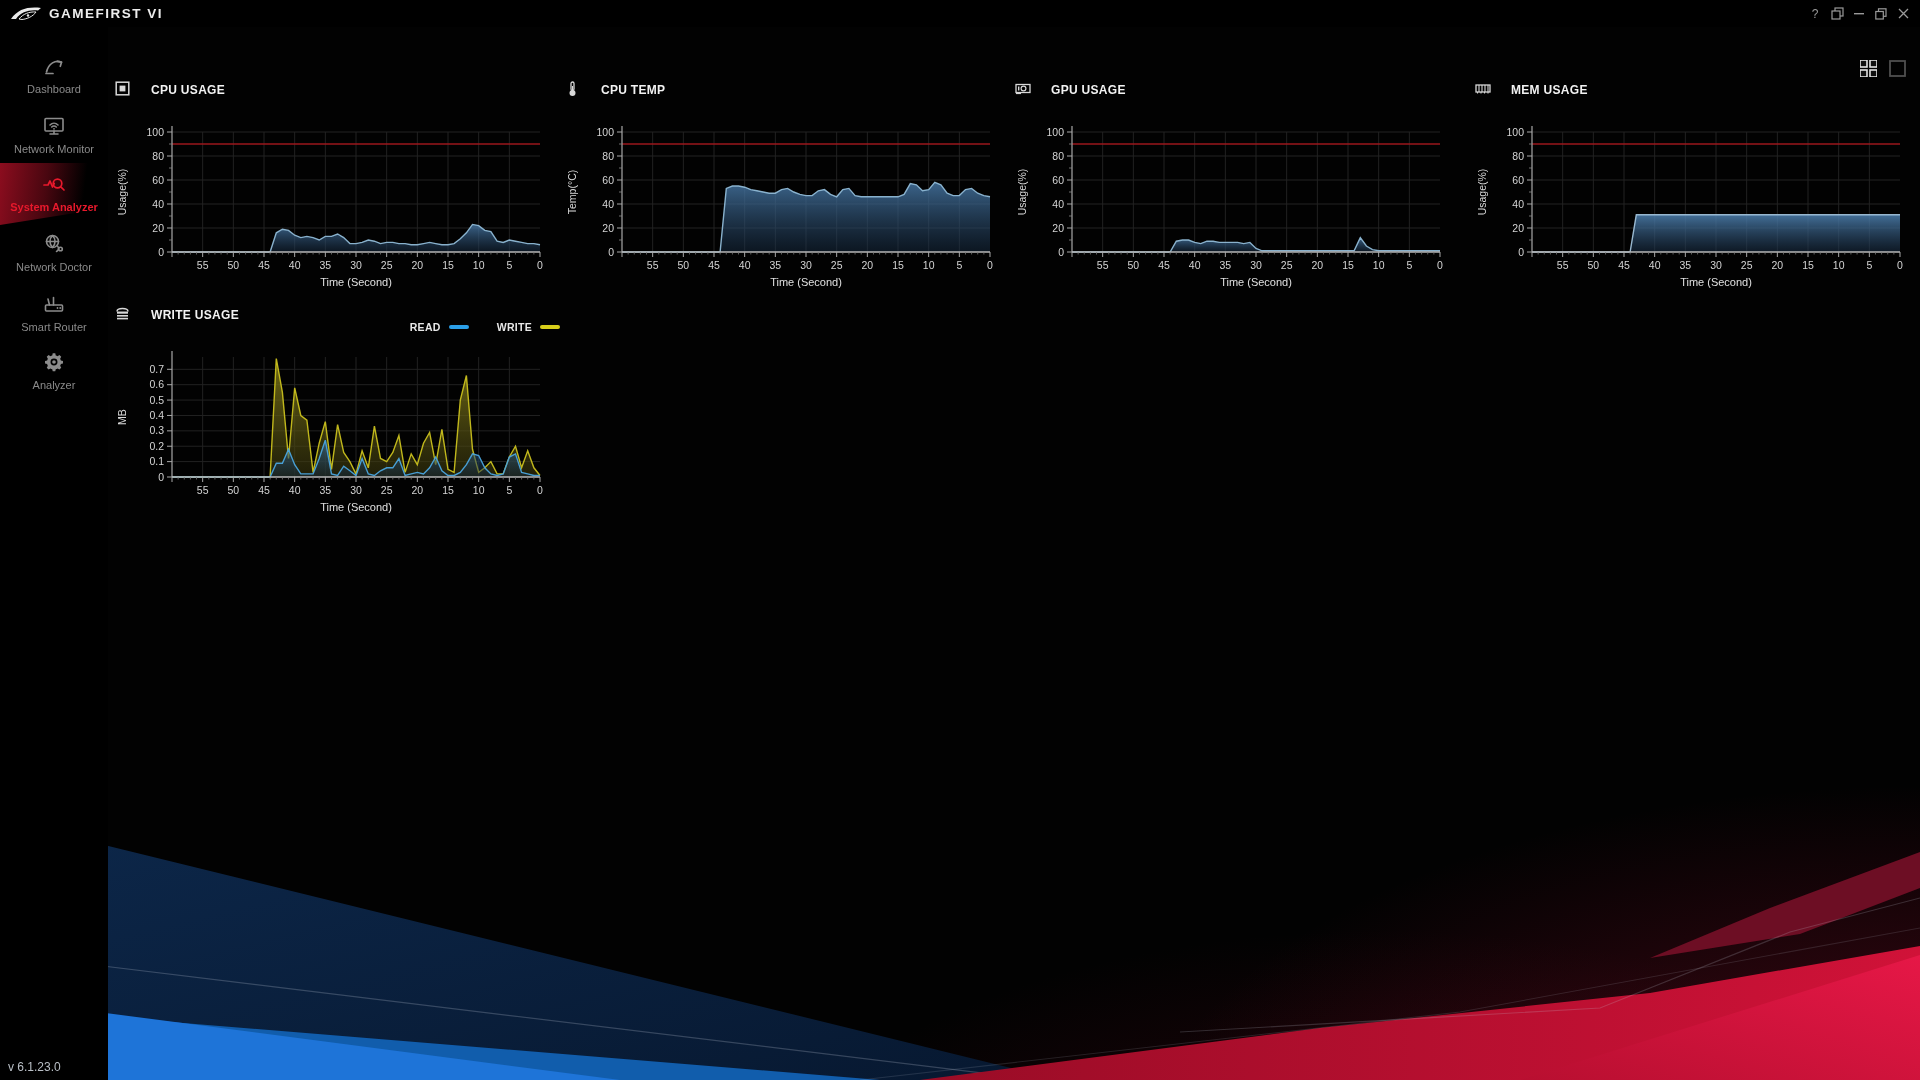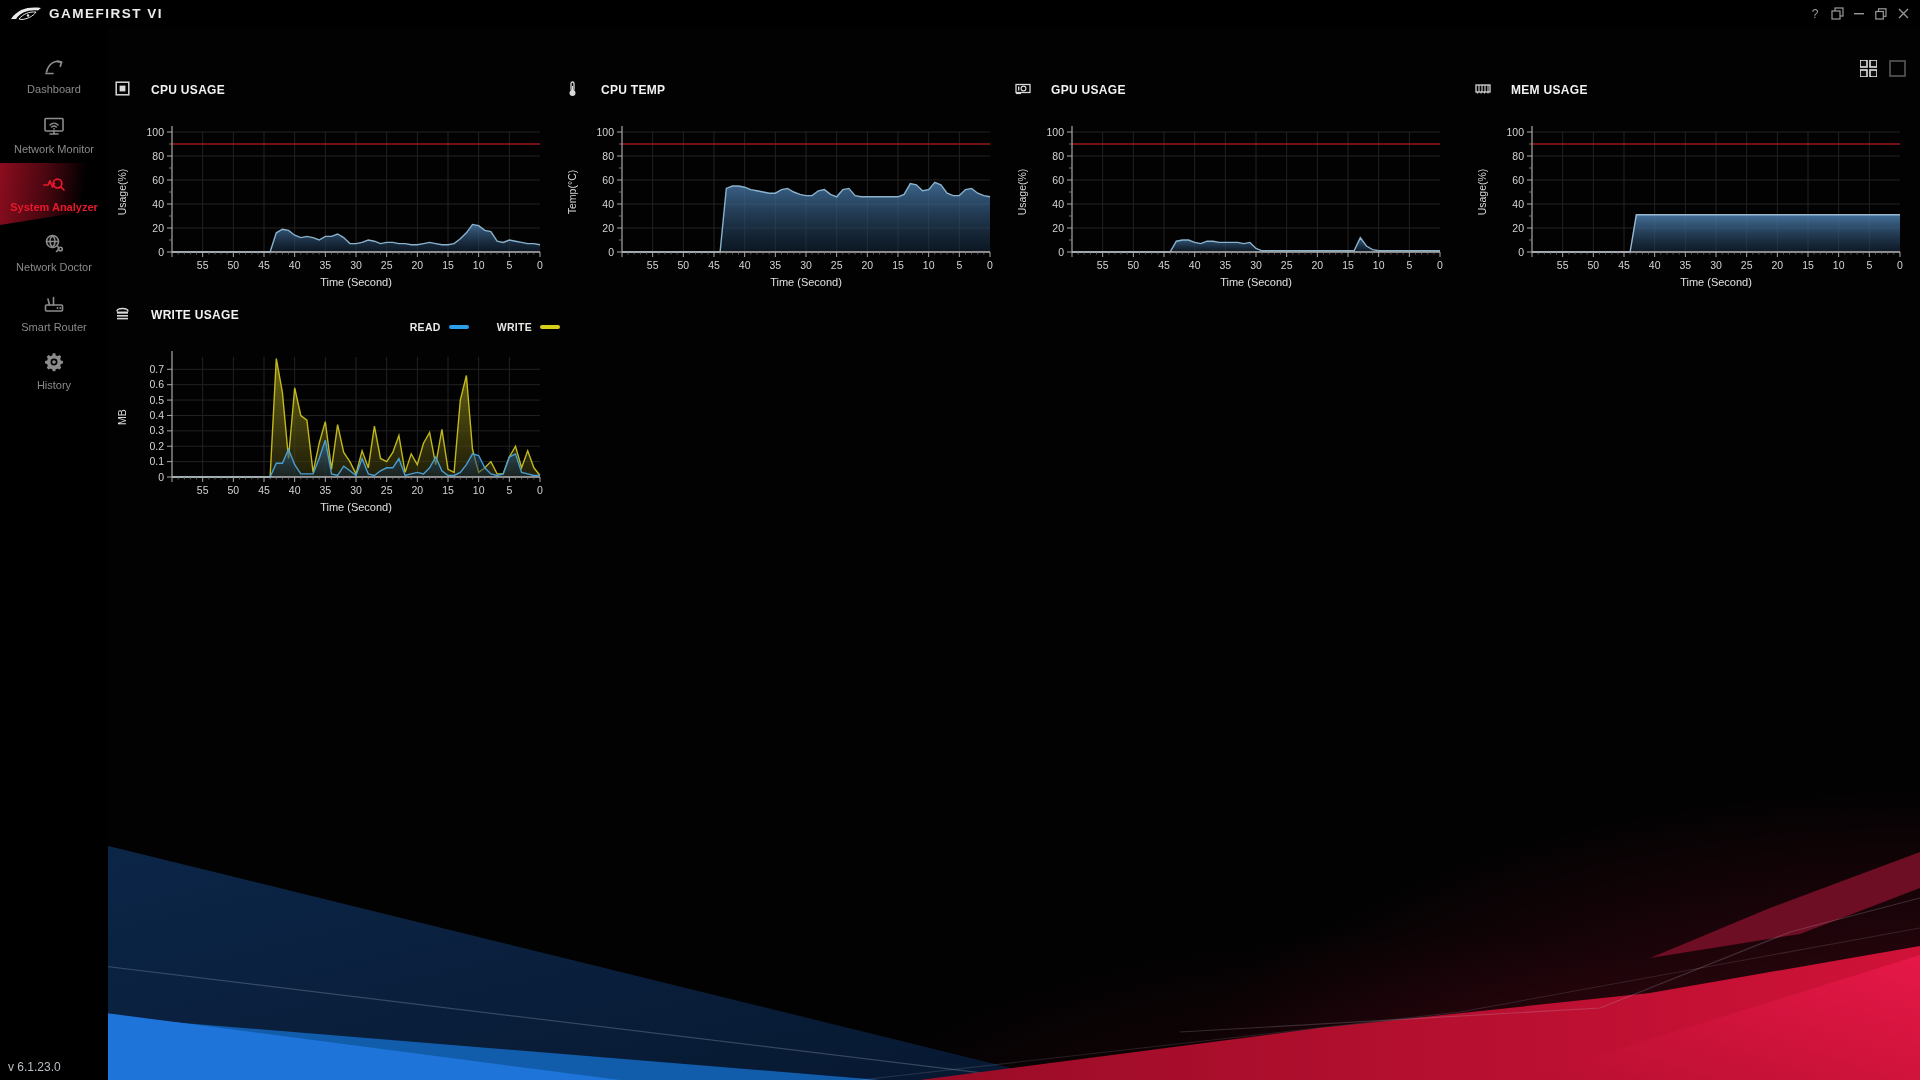--- a/index.html
+++ b/index.html
@@ -192,21 +192,21 @@
       </span>
       <span class="lbl">Smart Router</span>
     </div>
     <div class="side-item" style="top:316px">
       <span class="icon">
         <svg width="22" height="22" viewBox="0 0 24 24" fill="currentColor">
           <path d="M12 8.2 a3.8 3.8 0 1 0 0 7.6 a3.8 3.8 0 0 0 0 -7.6 Z M12 10 a2 2 0 1 1 0 4 a2 2 0 0 1 0 -4 Z
             M10.6 2.5 h2.8 l0.5 2.3 a7.6 7.6 0 0 1 2 0.8 l2 -1.2 l2 2 l-1.2 2 a7.6 7.6 0 0 1 0.8 2 l2.3 0.5 v2.8 l-2.3 0.5 a7.6 7.6 0 0 1 -0.8 2 l1.2 2 l-2 2 l-2 -1.2 a7.6 7.6 0 0 1 -2 0.8 l-0.5 2.3 h-2.8 l-0.5 -2.3 a7.6 7.6 0 0 1 -2 -0.8 l-2 1.2 l-2 -2 l1.2 -2 a7.6 7.6 0 0 1 -0.8 -2 l-2.3 -0.5 v-2.8 l2.3 -0.5 a7.6 7.6 0 0 1 0.8 -2 l-1.2 -2 l2 -2 l2 1.2 a7.6 7.6 0 0 1 2 -0.8 Z" fill-rule="evenodd"></path>
         </svg>
       </span>
-      <span class="lbl">History</span>
+      <span class="lbl">Analyzer</span>
     </div>
   </nav>
 
 
   <div class="view-toggles">
     <button class="vt">
       <svg width="17" height="17" viewBox="0 0 17 17">
         <rect x="0" y="0" width="7" height="7" fill="#101010" stroke="#e3e3e3" stroke-width="1.6"></rect>
         <rect x="10" y="0" width="7" height="7" fill="#101010" stroke="#e3e3e3" stroke-width="1.6"></rect>
         <rect x="0" y="10" width="7" height="7" fill="#101010" stroke="#e3e3e3" stroke-width="1.6"></rect>

